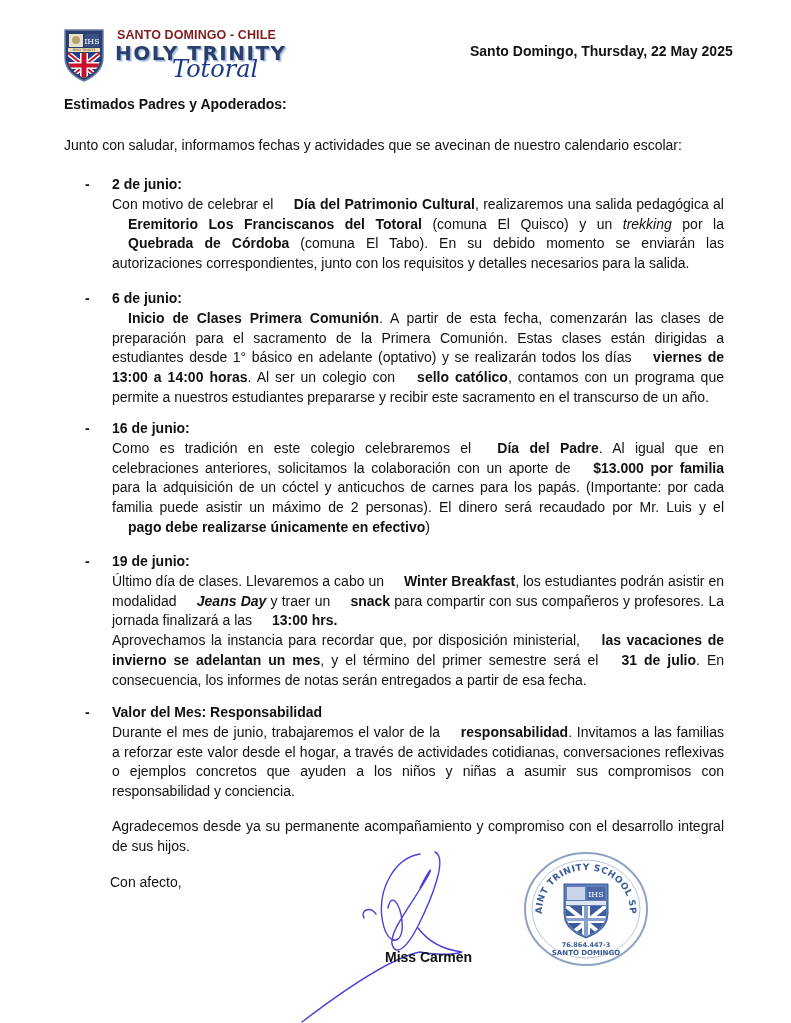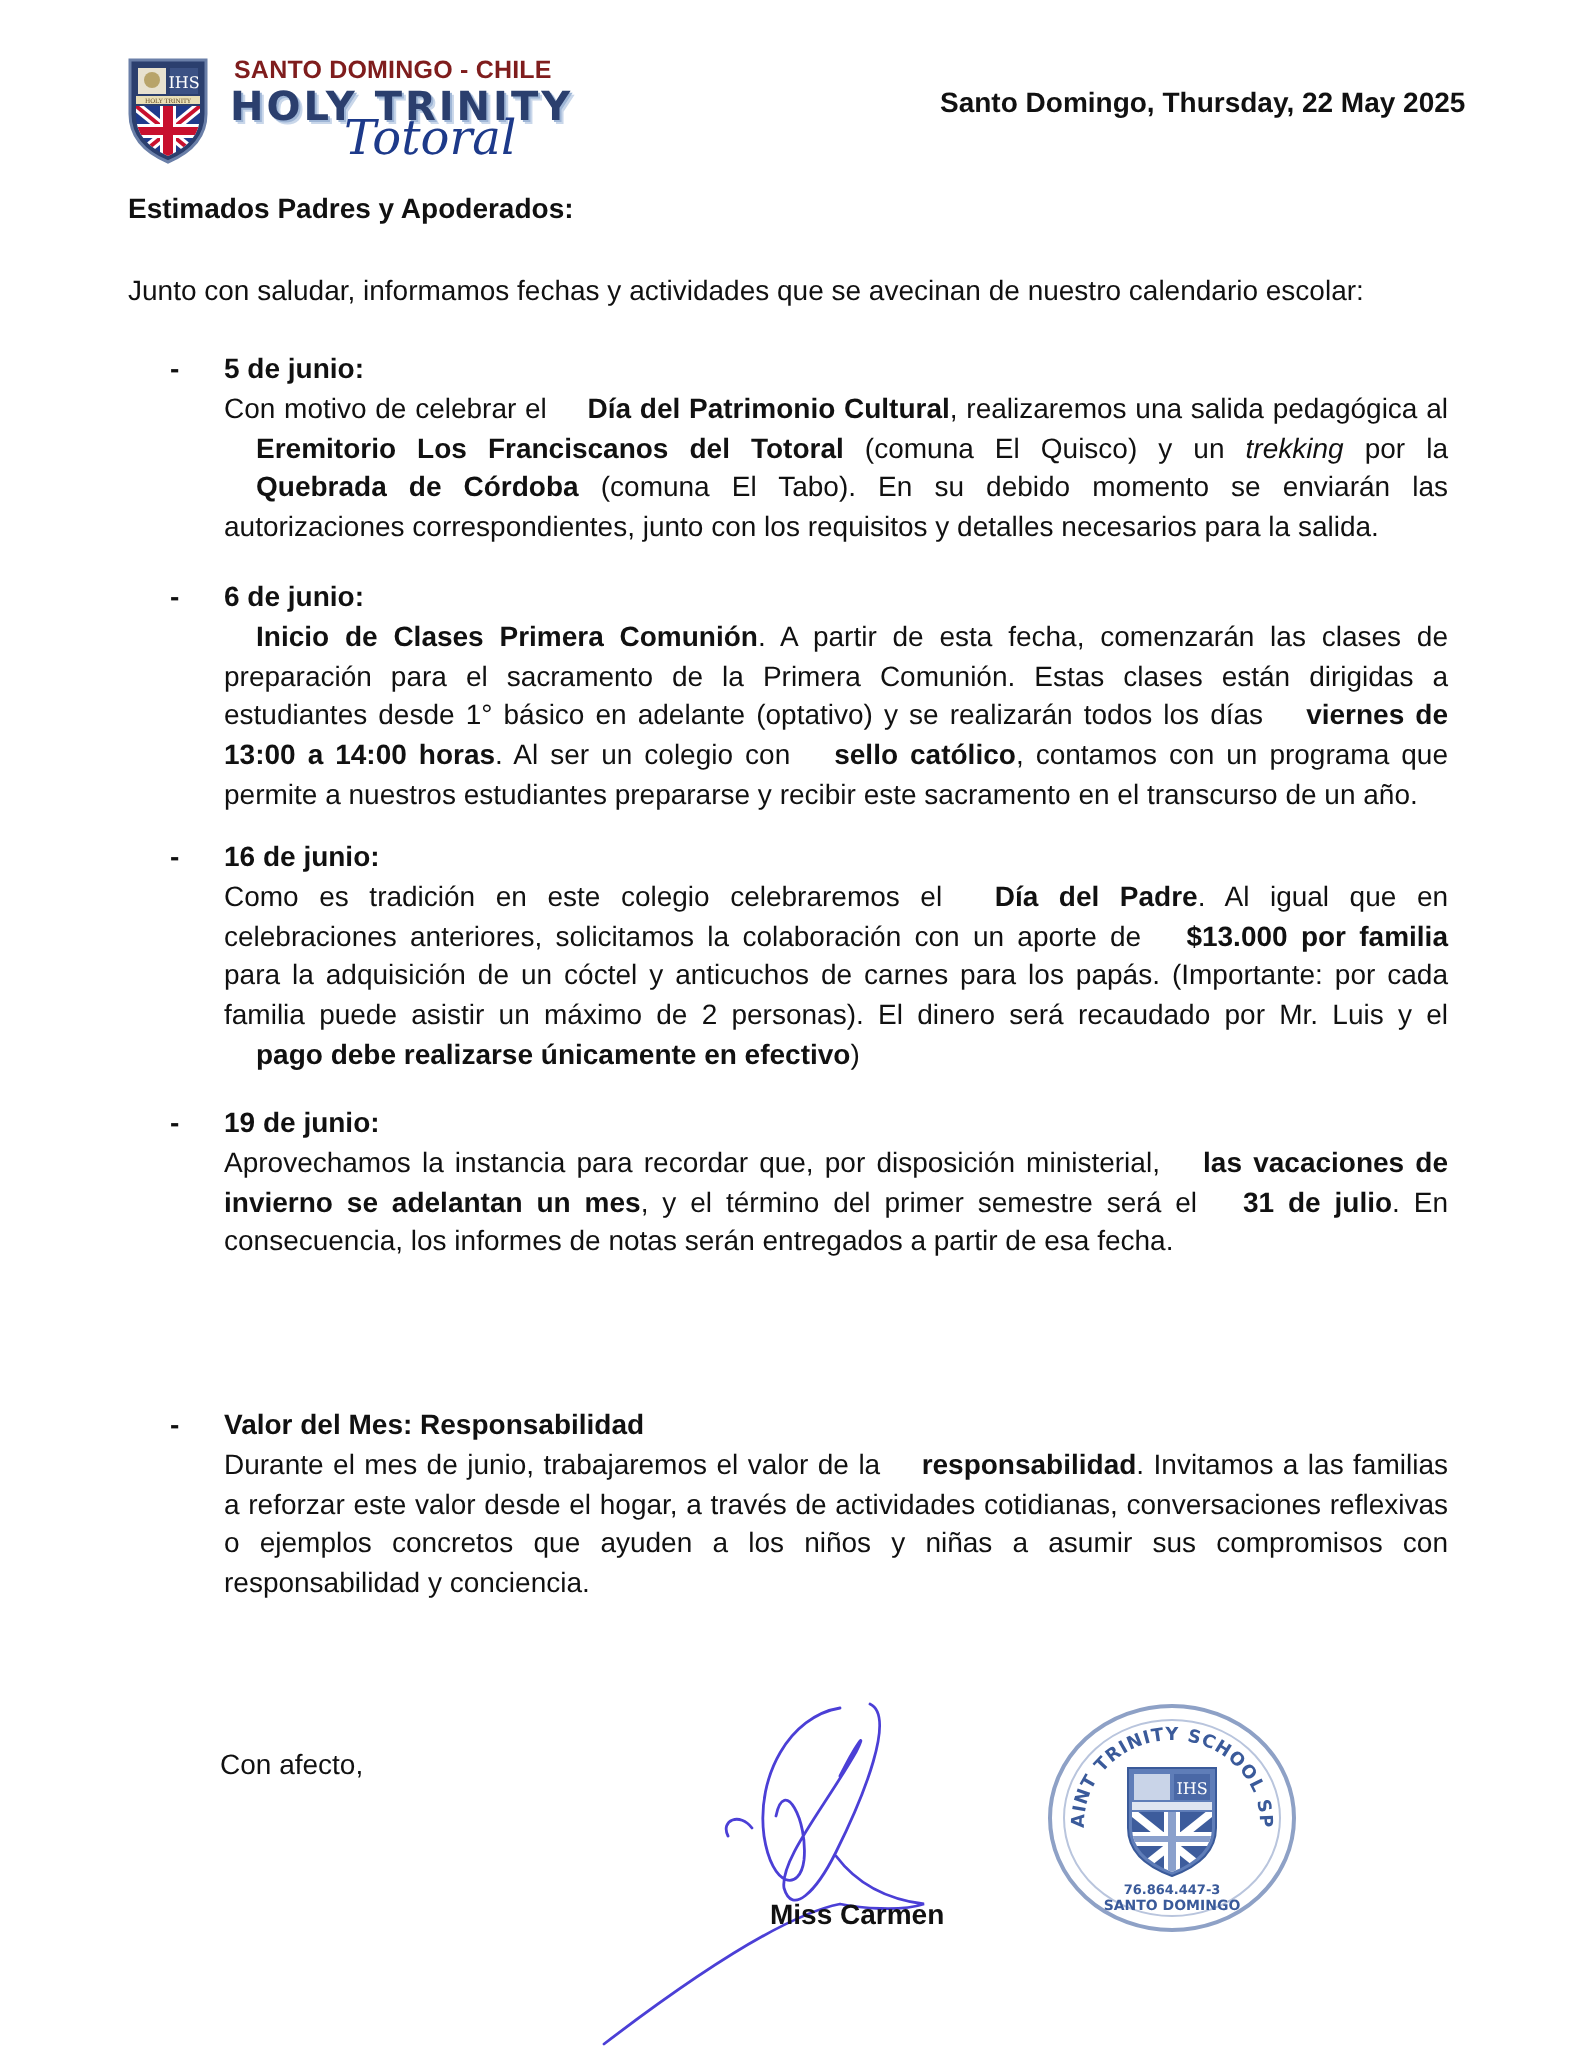--- a/index.html
+++ b/index.html
@@ -70,21 +70,21 @@
     <div class="school-sub">Totoral</div>
   </div>
 
   <div class="date-line">Santo Domingo, Thursday, 22 May 2025</div>
 
   <div class="text greeting">Estimados Padres y Apoderados:</div>
   <div class="text intro">Junto con saludar, informamos fechas y actividades que se avecinan de nuestro calendario escolar:</div>
 
   <div class="text item" style="top:175px;">
     <span class="dash">-</span>
-    <span class="heading">5 de junio:</span>
+    <span class="heading">2 de junio:</span>
     <div class="body">
         <p>Con motivo de celebrar el <b>Día del Patrimonio Cultural</b>, realizaremos una salida pedagógica al <b>Eremitorio Los Franciscanos del Totoral</b> (comuna El Quisco) y un <i>trekking</i> por la <b>Quebrada de Córdoba</b> (comuna El Tabo). En su debido momento se enviarán las autorizaciones correspondientes, junto con los requisitos y detalles necesarios para la salida.</p>
       </div>
   </div>
 
   <div class="text item" style="top:289px;">
     <span class="dash">-</span>
     <span class="heading">6 de junio:</span>
     <div class="body">
         <p><b>Inicio de Clases Primera Comunión</b>. A partir de esta fecha, comenzarán las clases de preparación para el sacramento de la Primera Comunión. Estas clases están dirigidas a estudiantes desde 1° básico en adelante (optativo) y se realizarán todos los días <b>viernes de 13:00 a 14:00 horas</b>.  Al ser un colegio con <b>sello católico</b>, contamos con un programa que permite a nuestros estudiantes prepararse y recibir este sacramento en el transcurso de un año.</p>
@@ -96,32 +96,34 @@
     <span class="heading">16 de junio:</span>
     <div class="body">
         <p>Como es tradición en este colegio celebraremos el <b>Día del Padre</b>. Al igual que en celebraciones anteriores, solicitamos la colaboración con un aporte de <b>$13.000 por familia</b> para la adquisición de un cóctel y anticuchos de carnes para los papás. (Importante: por cada familia puede asistir un máximo de 2 personas). El dinero será recaudado por Mr. Luis y el <b>pago debe realizarse únicamente en efectivo</b>)</p>
       </div>
   </div>
 
   <div class="text item" style="top:552px;">
     <span class="dash">-</span>
     <span class="heading">19 de junio:</span>
     <div class="body">
+        <p>Último día de clases. Llevaremos a cabo un <b>Winter Breakfast</b>, los estudiantes podrán asistir en modalidad <b><i>Jeans Day</i></b> y traer un <b>snack</b> para compartir con sus compañeros y profesores. La jornada finalizará a las <b>13:00 hrs.</b></p>
         <p>Aprovechamos la instancia para recordar que, por disposición ministerial, <b>las vacaciones de invierno se adelantan un mes</b>, y el término del primer semestre será el <b>31 de julio</b>. En consecuencia, los informes de notas serán entregados a partir de esa fecha.</p>
       </div>
   </div>
 
   <div class="text item" style="top:703px;">
     <span class="dash">-</span>
     <span class="heading">Valor del Mes: Responsabilidad</span>
     <div class="body">
         <p>Durante el mes de junio, trabajaremos el valor de la <b>responsabilidad</b>. Invitamos a las familias a reforzar este valor desde el hogar, a través de actividades cotidianas, conversaciones reflexivas o ejemplos concretos que ayuden a los niños y niñas a asumir sus compromisos con responsabilidad y conciencia.</p>
       </div>
   </div>
 
+  <div class="text closing">Agradecemos desde ya su permanente acompañamiento y compromiso con el desarrollo integral de sus hijos.</div>
   <div class="text farewell">Con afecto,</div>
 
   <svg class="signature" viewBox="0 0 165 175">
     <path d="M120 6 C95 10 78 40 82 70 C86 96 100 98 102 82 C104 62 92 40 88 60
              M135 4 C148 10 132 50 118 78 C108 98 96 110 92 96 C90 82 112 56 128 28 C134 16 128 24 120 40
              M64 70 C60 62 70 58 76 66
              M118 80 C130 96 146 102 162 104 C150 108 130 106 120 104
              C90 110 40 145 2 174" fill="none" stroke="#4b3fd6" stroke-width="1.4" stroke-linecap="round"></path>
   </svg>
   <div class="signer">Miss Carmen</div>

